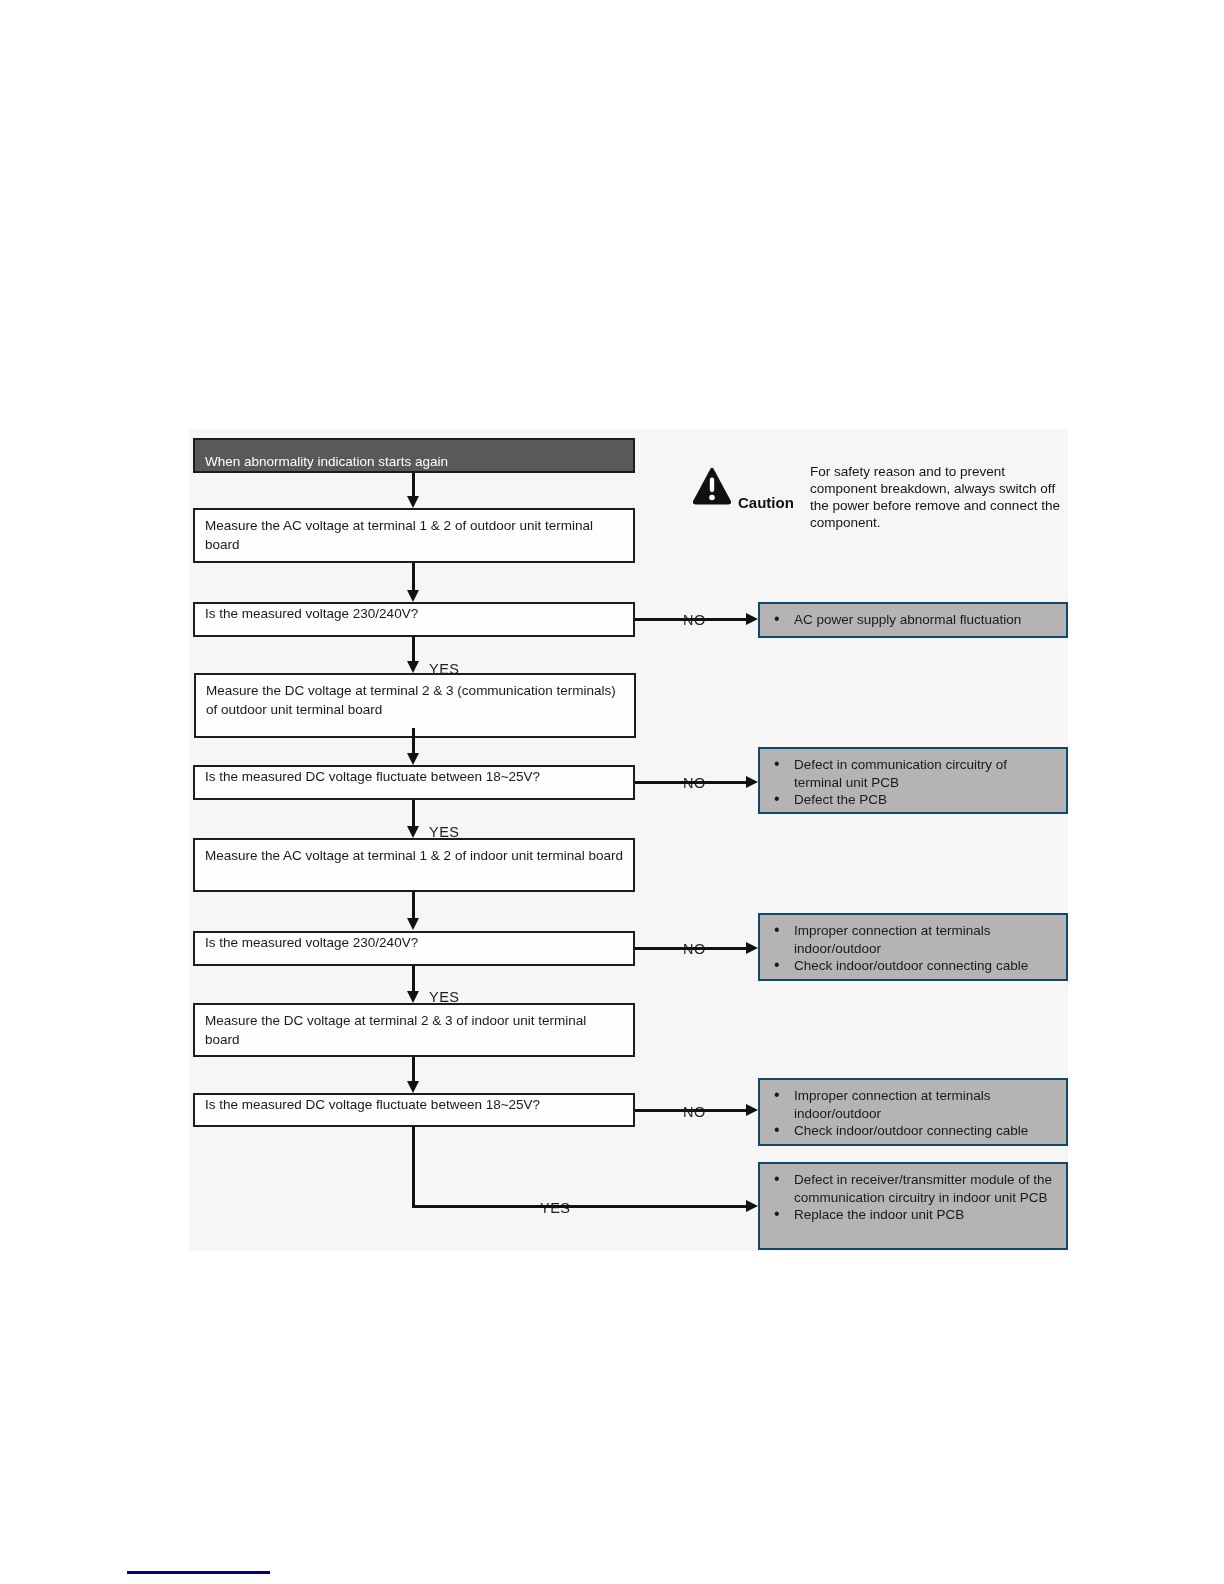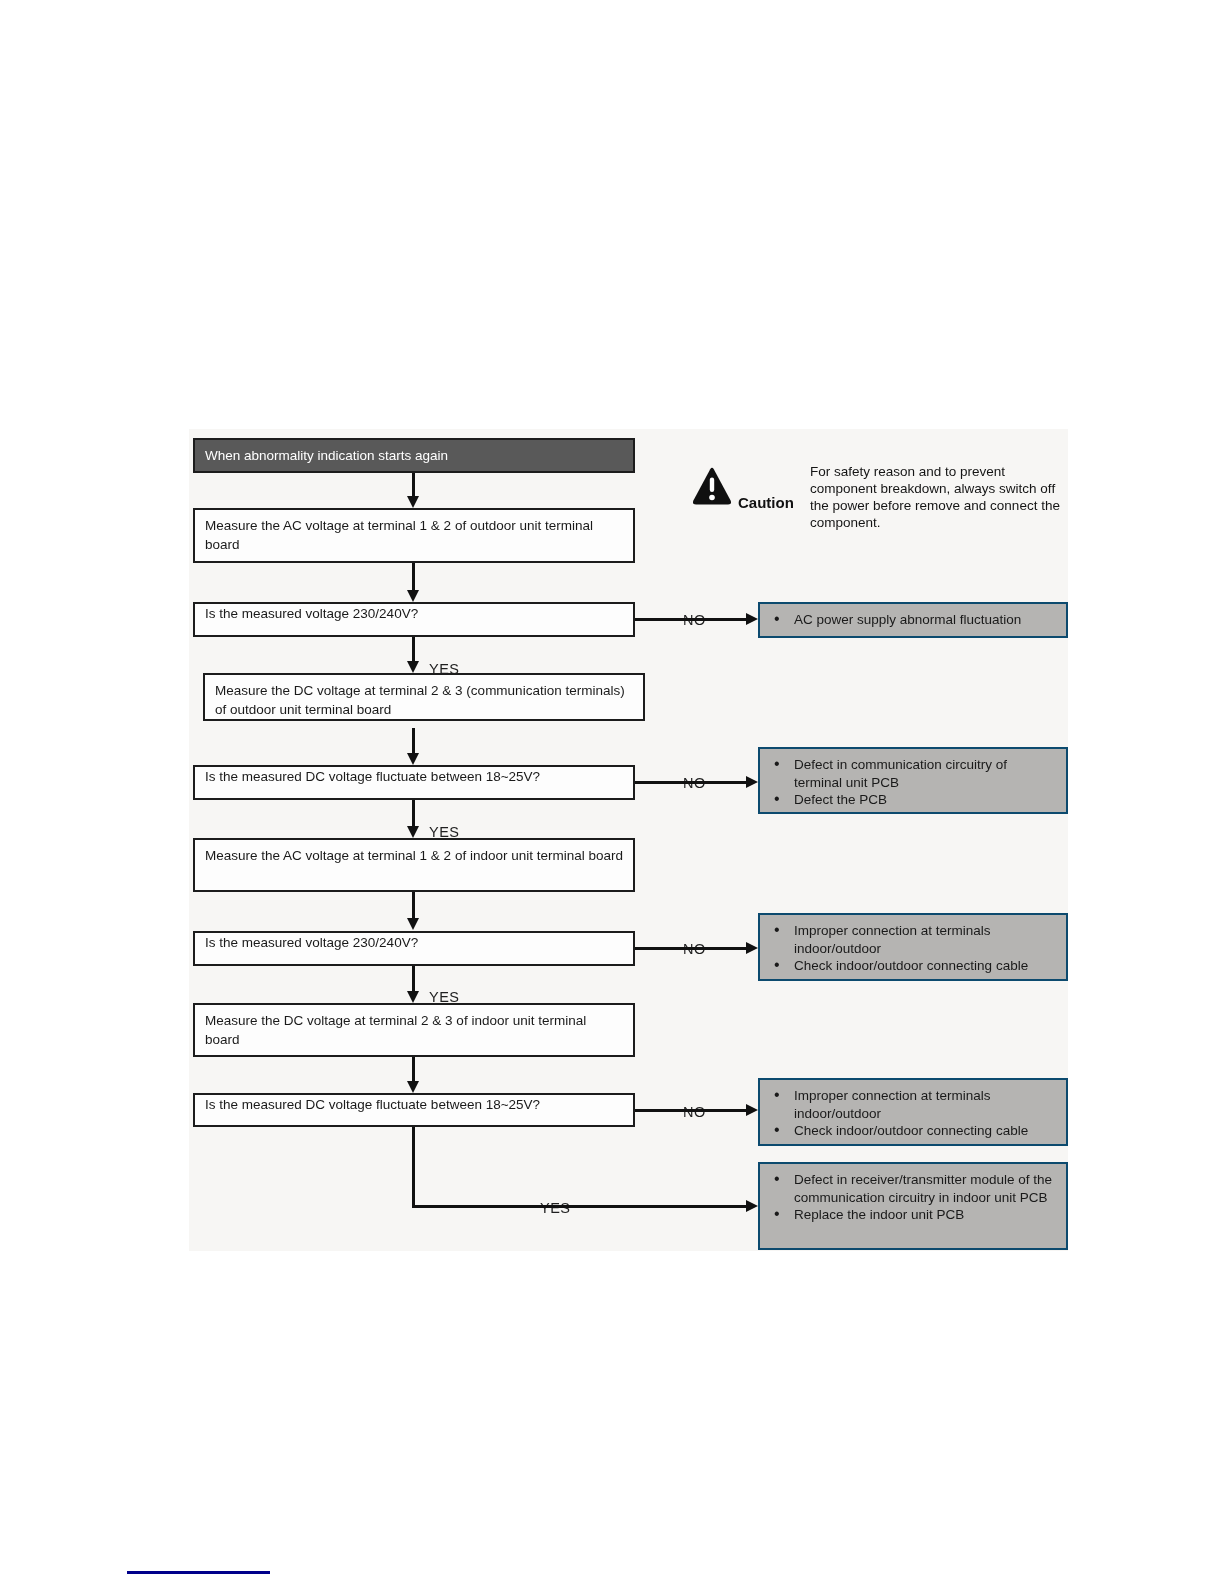--- a/index.html
+++ b/index.html
@@ -74,21 +74,21 @@
     background:#00008b;cursor:pointer;
   }
 </style>
 </head>
 <body>
 
 <div class="page">
 
   <div class="flow-panel"></div>
 
-  <div class="node start" style="left:193px;top:438px;width:442px;height:35px;">
+  <div class="node start" style="left:193px;top:438px;width:442px;height:35px;align-items:flex-end;">
     <span class="txt">When abnormality indication starts again</span>
   </div>
 
   <div>
     <div class="vstem" style="left:412px;top:473px;height:24px;"></div>
     <div class="ah-down" style="left:407px;top:496px;"></div>
   </div>
 
   <div class="node" style="left:193px;top:508px;width:442px;height:55px;">
     <span class="txt">Measure the AC voltage at terminal 1 &amp; 2 of outdoor unit terminal board</span>
@@ -111,21 +111,21 @@
   <div class="result single" style="left:758px;top:602px;width:310px;height:36px;">
     <div class="r-item">AC power supply abnormal fluctuation</div>
   </div>
 
   <div class="branch-label" style="left:429px;top:642px;">YES</div>
   <div>
     <div class="vstem" style="left:412px;top:637px;height:25px;"></div>
     <div class="ah-down" style="left:407px;top:661px;"></div>
   </div>
 
-  <div class="node" style="left:203px;top:673px;width:442px;height:48px;">
+  <div class="node" style="left:194px;top:673px;width:442px;height:65px;">
     <span class="txt">Measure the DC voltage at terminal 2 &amp; 3 (communication terminals) of outdoor unit terminal board</span>
   </div>
 
   <div>
     <div class="vstem" style="left:412px;top:728px;height:26px;"></div>
     <div class="ah-down" style="left:407px;top:753px;"></div>
   </div>
 
   <div class="node decision" style="left:193px;top:765px;width:442px;height:35px;">
     <span class="txt">Is the measured DC voltage fluctuate between 18~25V?</span>

